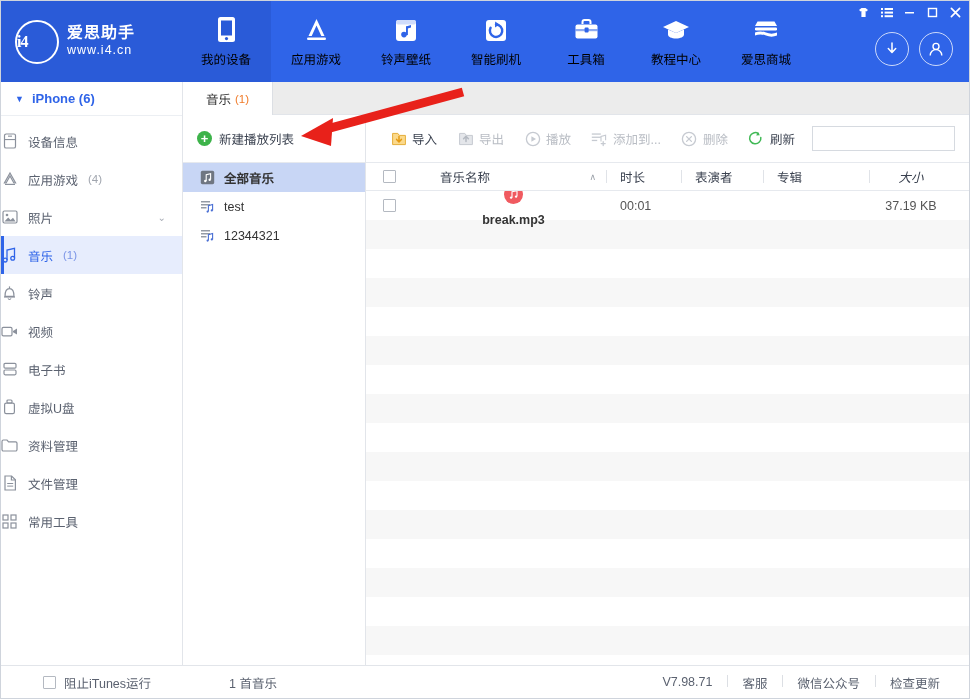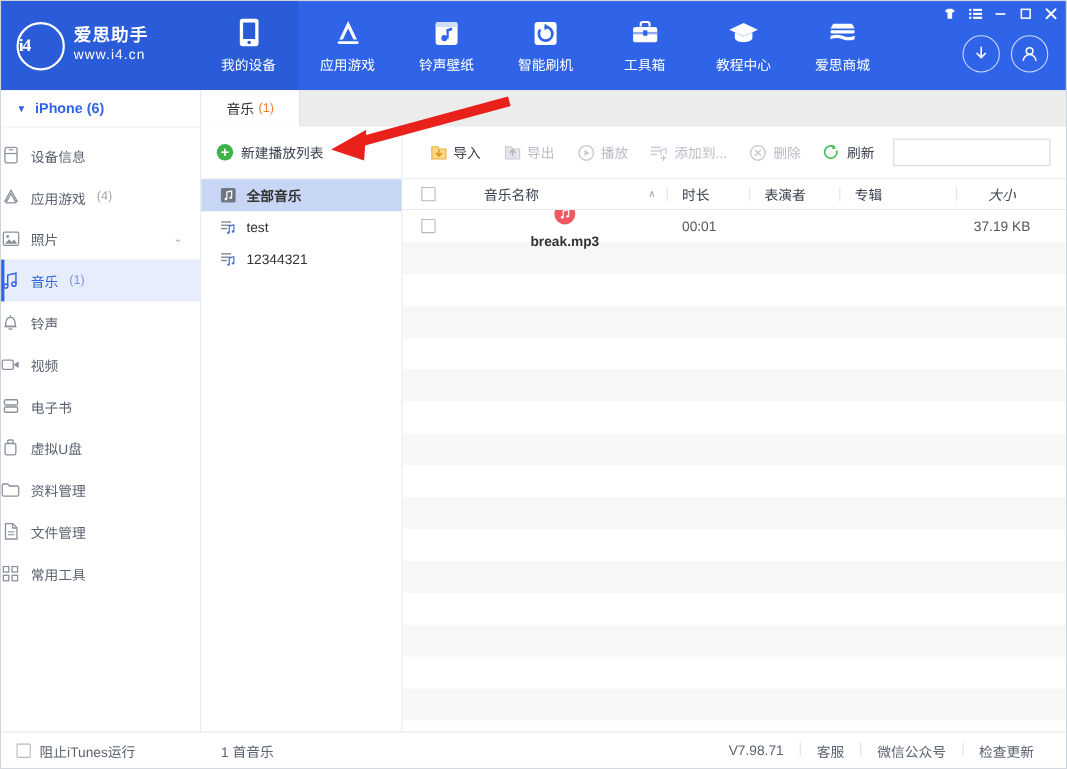--- a/index.html
+++ b/index.html
@@ -47,21 +47,21 @@
     color: #fff; font-size: 16px; font-weight: bold; letter-spacing: 1px;
     line-height: 1.1;
   }
   .brand-url { color: #fff; font-size: 12.5px; letter-spacing: 1px; line-height: 1.4; }
 
   .navs { display: flex; align-items: stretch; }
   .nav-item {
     width: 90px; height: 81px;
     display: flex; flex-direction: column;
     align-items: center; justify-content: center;
-    gap: 6px; color: #ffffff; cursor: pointer;
+    gap: 6px; color: #000000; cursor: pointer;
   }
   .nav-item.active { background: #2a5bd8; }
   .nav-ico { height: 28px; display: flex; align-items: flex-end; }
   .nav-ico svg { display: block; }
   .nav-label { font-size: 12.5px; }
 
   .top-right {
     margin-left: auto;
     display: flex; align-items: center; gap: 10px;
     padding-right: 16px; padding-top: 14px;
@@ -233,21 +233,21 @@
   .albcell { width: 106px; padding-left: 14px; }
   .sizecell { flex: 1; text-align: center; padding-right: 16px; color: #555; }
 
   
   .statusbar {
     position: absolute; left: 0; top: 664px;
     width: 968px; height: 33px;
     background: #fff;
     border-top: 1px solid #e2e5ea;
     display: flex; align-items: center;
-    font-size: 12.5px; color: #5b6270;
+    font-size: 12.5px; color: #5b6270; padding-left: 28px;
   }
   .sb-check { display: flex; align-items: center; gap: 8px; padding-left: 14px; width: 182px; cursor: pointer; }
   .sb-count { padding-left: 18px; }
   .sb-right { margin-left: auto; display: flex; align-items: center; padding-right: 14px; }
   .sb-link { padding: 0 15px; cursor: pointer; position: relative; color: #5b6270; }
   .sb-link.plain { cursor: default; }
   .sb-link.div::before {
     content: ""; position: absolute; left: 0; top: 2px;
     width: 1px; height: 12px; background: #dcdfe4;
   }

